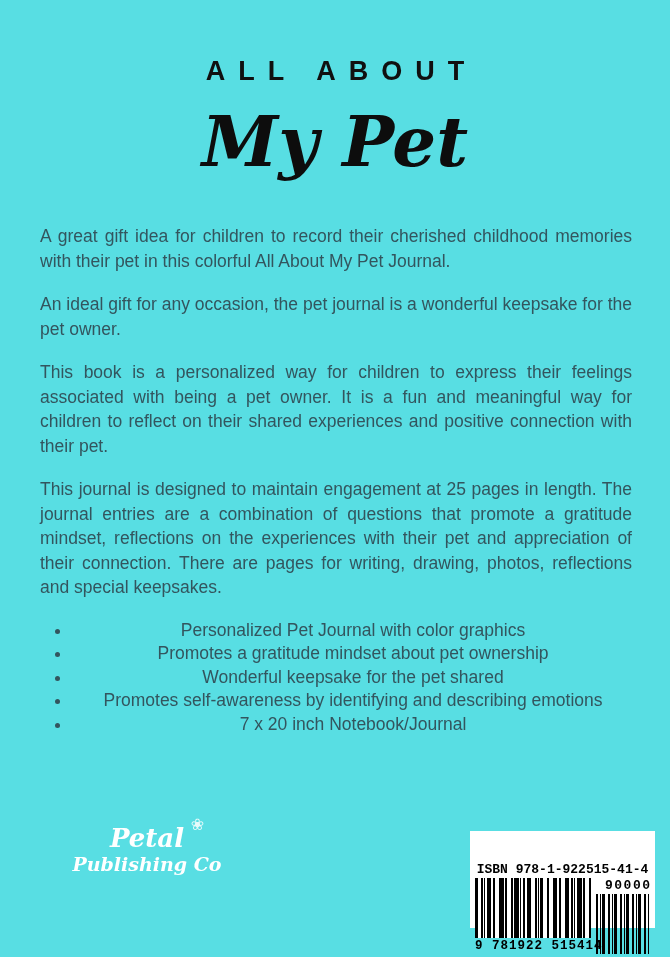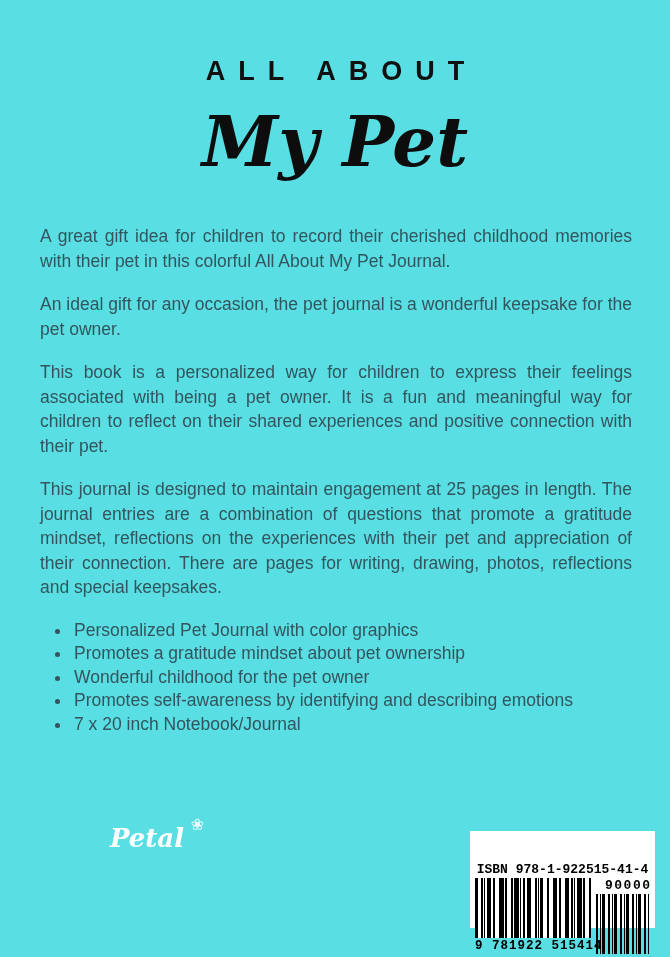--- a/index.html
+++ b/index.html
@@ -47,21 +47,21 @@
     font-size: 17.5px;
     line-height: 24.5px;
     color: #33555E;
     text-align: justify;
   }
   .copy p { margin: 0 0 19px 0; }
   .features {
     margin: 12px 0 0 0;
     padding-left: 32px;
     list-style: disc;
-    text-align: left;
+    text-align: center;
     line-height: 23.5px;
   }
   .features li { padding-left: 2px; }
 
   
   .logo {
     position: absolute;
     left: 72px;
     top: 824px;
     width: 150px;
@@ -159,31 +159,32 @@
 
   <div class="copy">
     <p>A great gift idea for children to record their cherished childhood memories with their pet in this colorful All About My Pet Journal.</p>
     <p>An ideal gift for any occasion, the pet journal is a wonderful keepsake for the pet owner.</p>
     <p>This book is a personalized way for children to express their feelings associated with being a pet owner. It is a fun and meaningful way for children to reflect on their shared experiences and positive connection with their pet.</p>
     <p>This journal is designed to maintain engagement at 25 pages in length. The journal entries are a combination of questions that promote a gratitude mindset, reflections on the experiences with their pet and appreciation of their connection. There are pages for writing, drawing, photos, reflections and special keepsakes.</p>
 
     <ul class="features">
       <li>Personalized Pet Journal with color graphics</li>
       <li>Promotes a gratitude mindset about pet ownership</li>
-      <li>Wonderful childhood for the pet owner</li>
+      <li>Wonderful keepsake for the pet shared</li>
       <li>Promotes self-awareness by identifying and describing emotions</li>
       <li>7 x 20 inch Notebook/Journal</li>
     </ul>
   </div>
 
   <div class="logo">
     <div class="logo-line1">
       <span>Petal</span>
       <span class="flower">❀</span>
     </div>
+    <div class="logo-line2">Publishing Co</div>
   </div>
 
   <div class="barcode">
     <div class="isbn">ISBN 978-1-922515-41-4</div>
     <div class="bc-body">
       <div class="bc-left">
         <div class="bars-main"></div>
         <div class="digits">9 781922 515414</div>
       </div>
       <div class="bc-right">

